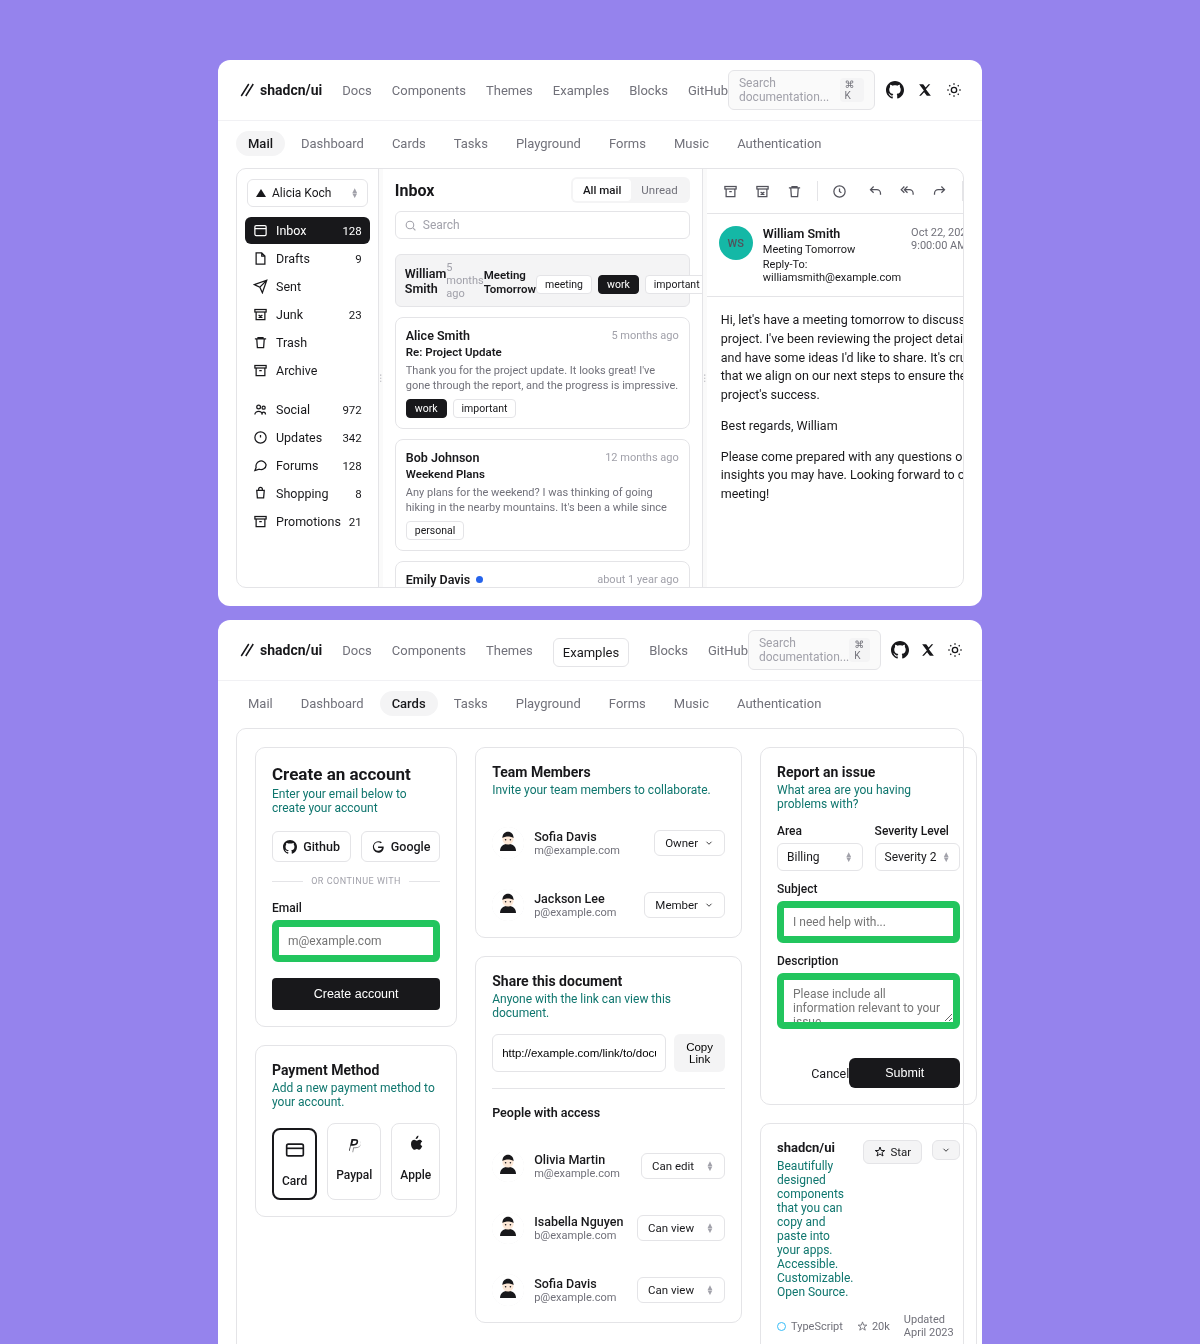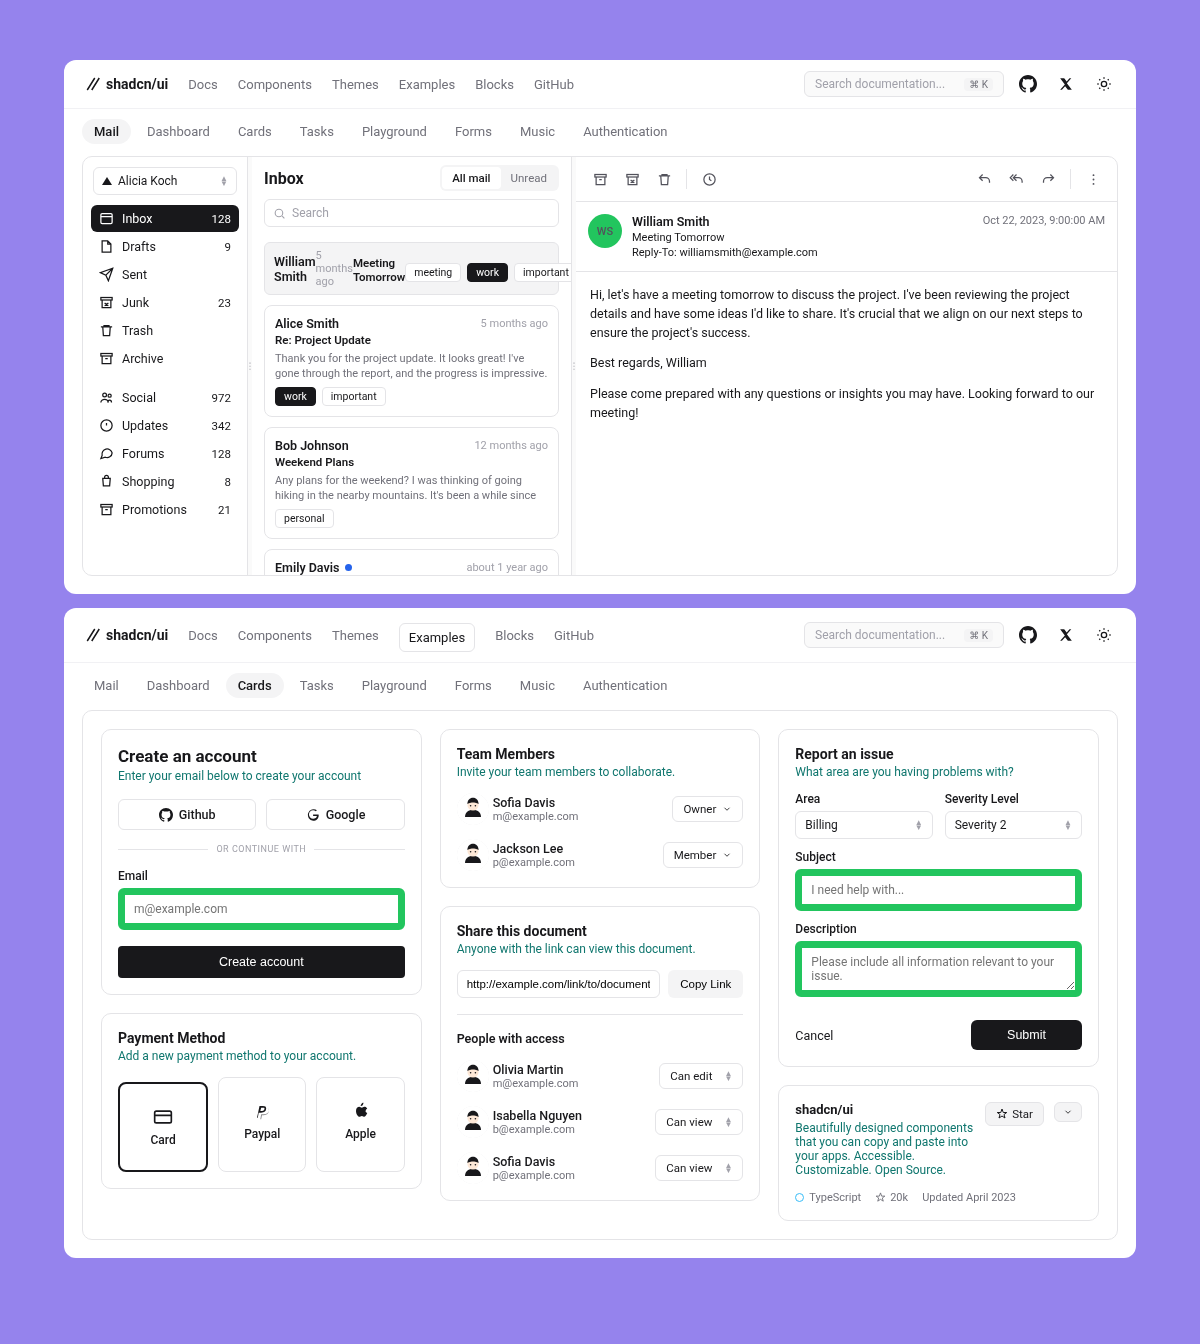--- a/index.html
+++ b/index.html
@@ -1,17 +1,17 @@
 <!DOCTYPE html>
 <html><head>
 <meta charset="utf-8">
 <style>
 *{box-sizing:border-box;margin:0;padding:0}
 body{background:#9583ed;font-family:-apple-system,BlinkMacSystemFont,"Segoe UI",Roboto,sans-serif;padding:60px 0 40px;font-size:13px;color:#18181b}
-.panel{background:#fff;border-radius:12px;margin:0 auto 14px;width:1072px;overflow:hidden}
+.panel{background:#fff;border-radius:12px;margin:0 auto 14px;width:764px;overflow:hidden}
 .topnav{display:flex;align-items:center;padding:10px 18px;border-bottom:1px solid #f1f1f4}
 .logo{display:flex;align-items:center;gap:6px;font-weight:700;font-size:14px}
 .slashes{width:18px;height:18px;display:flex;align-items:center;justify-content:center}
 .topnav a{color:#71717a;text-decoration:none;margin-left:20px;font-size:13px}
 .topnav a.sel{color:#18181b}
 .spacer{flex:1}
 .search{display:flex;align-items:center;background:#fafafa;border:1px solid #e4e4e7;border-radius:6px;padding:5px 10px;width:200px;color:#a1a1aa;font-size:12px}
 .kbd{background:#f4f4f5;border-radius:4px;padding:1px 5px;font-size:10px;margin-left:auto;color:#71717a}
 .iconbtn{width:28px;height:28px;display:flex;align-items:center;justify-content:center;margin-left:10px;color:#18181b}
 .subtabs{display:flex;padding:10px 18px 12px;gap:4px}
@@ -45,21 +45,21 @@
 .tags{display:flex;gap:6px;margin-top:8px}
 .tag{border:1px solid #e4e4e7;border-radius:4px;padding:2px 8px;font-size:10.5px;background:#fff}
 .tag.dark{background:#18181b;color:#fff;border-color:#18181b}
 .dot{width:7px;height:7px;border-radius:50%;background:#2563eb}
 .handle{width:4px;display:flex;align-items:center;justify-content:center;font-size:9px;color:#a1a1aa;background:#fafafa}
 .col3{flex:1;display:flex;flex-direction:column}
 .c3tool{display:flex;align-items:center;padding:8px 10px;border-bottom:1px solid #e4e4e7;gap:4px}
 .tbtn{width:28px;height:28px;display:flex;align-items:center;justify-content:center;cursor:pointer;color:#52525b}
 .tsep{width:1px;height:20px;background:#e4e4e7;margin:0 4px}
 .msgmeta{display:flex;padding:12px;gap:10px;border-bottom:1px solid #e4e4e7}
-.avatar{width:34px;height:34px;border-radius:50%;background:#22c55e;display:flex;align-items:center;justify-content:center;font-size:11px;font-weight:500;color:#52525b;flex:0 0 34px}
+.avatar{width:34px;height:34px;border-radius:50%;background:#14b8a6;display:flex;align-items:center;justify-content:center;font-size:11px;font-weight:500;color:#52525b;flex:0 0 34px}
 .metatxt{flex:1}
 .metatxt .nm{font-weight:600;font-size:12.5px}
 .metatxt .sb{font-size:11px;margin-top:2px}
 .metatxt .rt{font-size:11px;margin-top:2px}
 .metadate{color:#71717a;font-size:11px}
 .msgbody{padding:14px;font-size:12.5px;line-height:1.5;overflow:auto}
 .msgbody p{margin-bottom:12px}
 
 .cards-body{padding:0 18px 18px}
 .grid{display:grid;grid-template-columns:1fr 1fr 1fr;gap:18px;border:1px solid #e4e4e7;border-radius:10px;padding:18px}
@@ -70,41 +70,41 @@
 .btnrow{display:flex;gap:10px;margin-top:16px}
 .obtn{flex:1;border:1px solid #e4e4e7;border-radius:6px;padding:7px;display:flex;align-items:center;justify-content:center;gap:6px;font-size:12.5px;font-weight:500;cursor:pointer}
 .orline{display:flex;align-items:center;margin:14px 0;gap:8px}
 .orline hr{flex:1;border:none;border-top:1px solid #e4e4e7}
 .orline span{font-size:9px;color:#a1a1aa;letter-spacing:0.5px}
 .field{margin-top:10px}
 .field label{font-size:12px;font-weight:500}
 .field input,.field textarea{width:100%;border:7px solid #22c55e;border-radius:6px;padding:7px 9px;font-size:12px;margin-top:5px;font-family:inherit}
 .field textarea{resize:vertical;min-height:50px}
 .pbtn{width:100%;background:#18181b;color:#fff;border:none;border-radius:4px;padding:9px;font-size:12.5px;font-weight:500;margin-top:16px;cursor:pointer}
-.member{display:flex;align-items:center;gap:4px;margin-top:14px}
+.member{display:flex;align-items:center;gap:10px;margin-top:30px}
 .av{width:32px;height:32px;border-radius:50%;background:#f4f4f5;flex:0 0 32px;display:flex;align-items:center;justify-content:center;overflow:hidden}
 .av svg{width:100%;height:100%}
 .minfo{flex:1}
 .minfo .n{font-weight:500;font-size:12.5px}
 .minfo .e{color:#71717a;font-size:11px}
 .role{border:1px solid #e4e4e7;border-radius:6px;padding:5px 10px;font-size:11.5px;display:flex;align-items:center;gap:6px;cursor:pointer}
 .linkrow{display:flex;gap:8px;margin-top:14px}
 .linkrow input{flex:1;border:1px solid #e4e4e7;border-radius:6px;padding:7px 9px;font-size:11.5px}
 .copybtn{background:#f4f4f5;border:none;border-radius:6px;padding:7px 12px;font-size:11.5px;font-weight:500;cursor:pointer}
 .sep{border:none;border-top:1px solid #e4e4e7;margin:16px 0 0}
 .subh{font-weight:600;font-size:12.5px;margin-top:16px}
 .frow{display:flex;gap:12px;margin-top:12px}
 .frow>div{flex:1}
 .frow label{font-size:12px;font-weight:500}
 .sel{border:1px solid #e4e4e7;border-radius:6px;padding:6px 9px;font-size:12px;margin-top:5px;display:flex;align-items:center;justify-content:space-between;cursor:pointer}
-.actrow{display:flex;justify-content:space-between;margin-top:20px;align-items:center}
+.actrow{display:flex;justify-content:flex-end;margin-top:26px;align-items:center}
 .cancel{color:#18181b;font-size:12.5px;cursor:pointer;padding:7px 0}
 .submit{background:#18181b;color:#fff;border:none;border-radius:6px;padding:8px 36px;font-size:12.5px;font-weight:500;cursor:pointer}
 .payrow{display:flex;gap:10px;margin-top:14px}
-.payopt{flex:1;border:1px solid #e4e4e7;border-radius:8px;padding:23px 8px;display:flex;flex-direction:column;align-items:center;gap:6px;font-size:12px;font-weight:500;cursor:pointer}
+.payopt{flex:1;border:1px solid #e4e4e7;border-radius:8px;padding:10px 8px;display:flex;flex-direction:column;align-items:center;gap:14px;font-size:12px;font-weight:500;cursor:pointer}
 .payopt.sel{border:2px solid #18181b}
 .repohd{display:flex;align-items:start;gap:10px}
 .repohd .t{flex:1}
 .repohd h4{font-size:13px;font-weight:700}
 .star{border:1px solid #e4e4e7;border-radius:6px;padding:4px 10px;font-size:11.5px;display:flex;align-items:center;gap:4px;cursor:pointer;background:#f4f4f5}
 .dd{border:1px solid #e4e4e7;border-radius:6px;padding:4px 8px;display:flex;align-items:center;cursor:pointer;background:#f4f4f5}
 .repometa{display:flex;gap:14px;margin-top:14px;font-size:11px;color:#71717a;align-items:center}
 .langdot{width:9px;height:9px;border-radius:50%;border:1.5px solid #38bdf8}
 .chev{width:10px;height:10px}
 </style>

